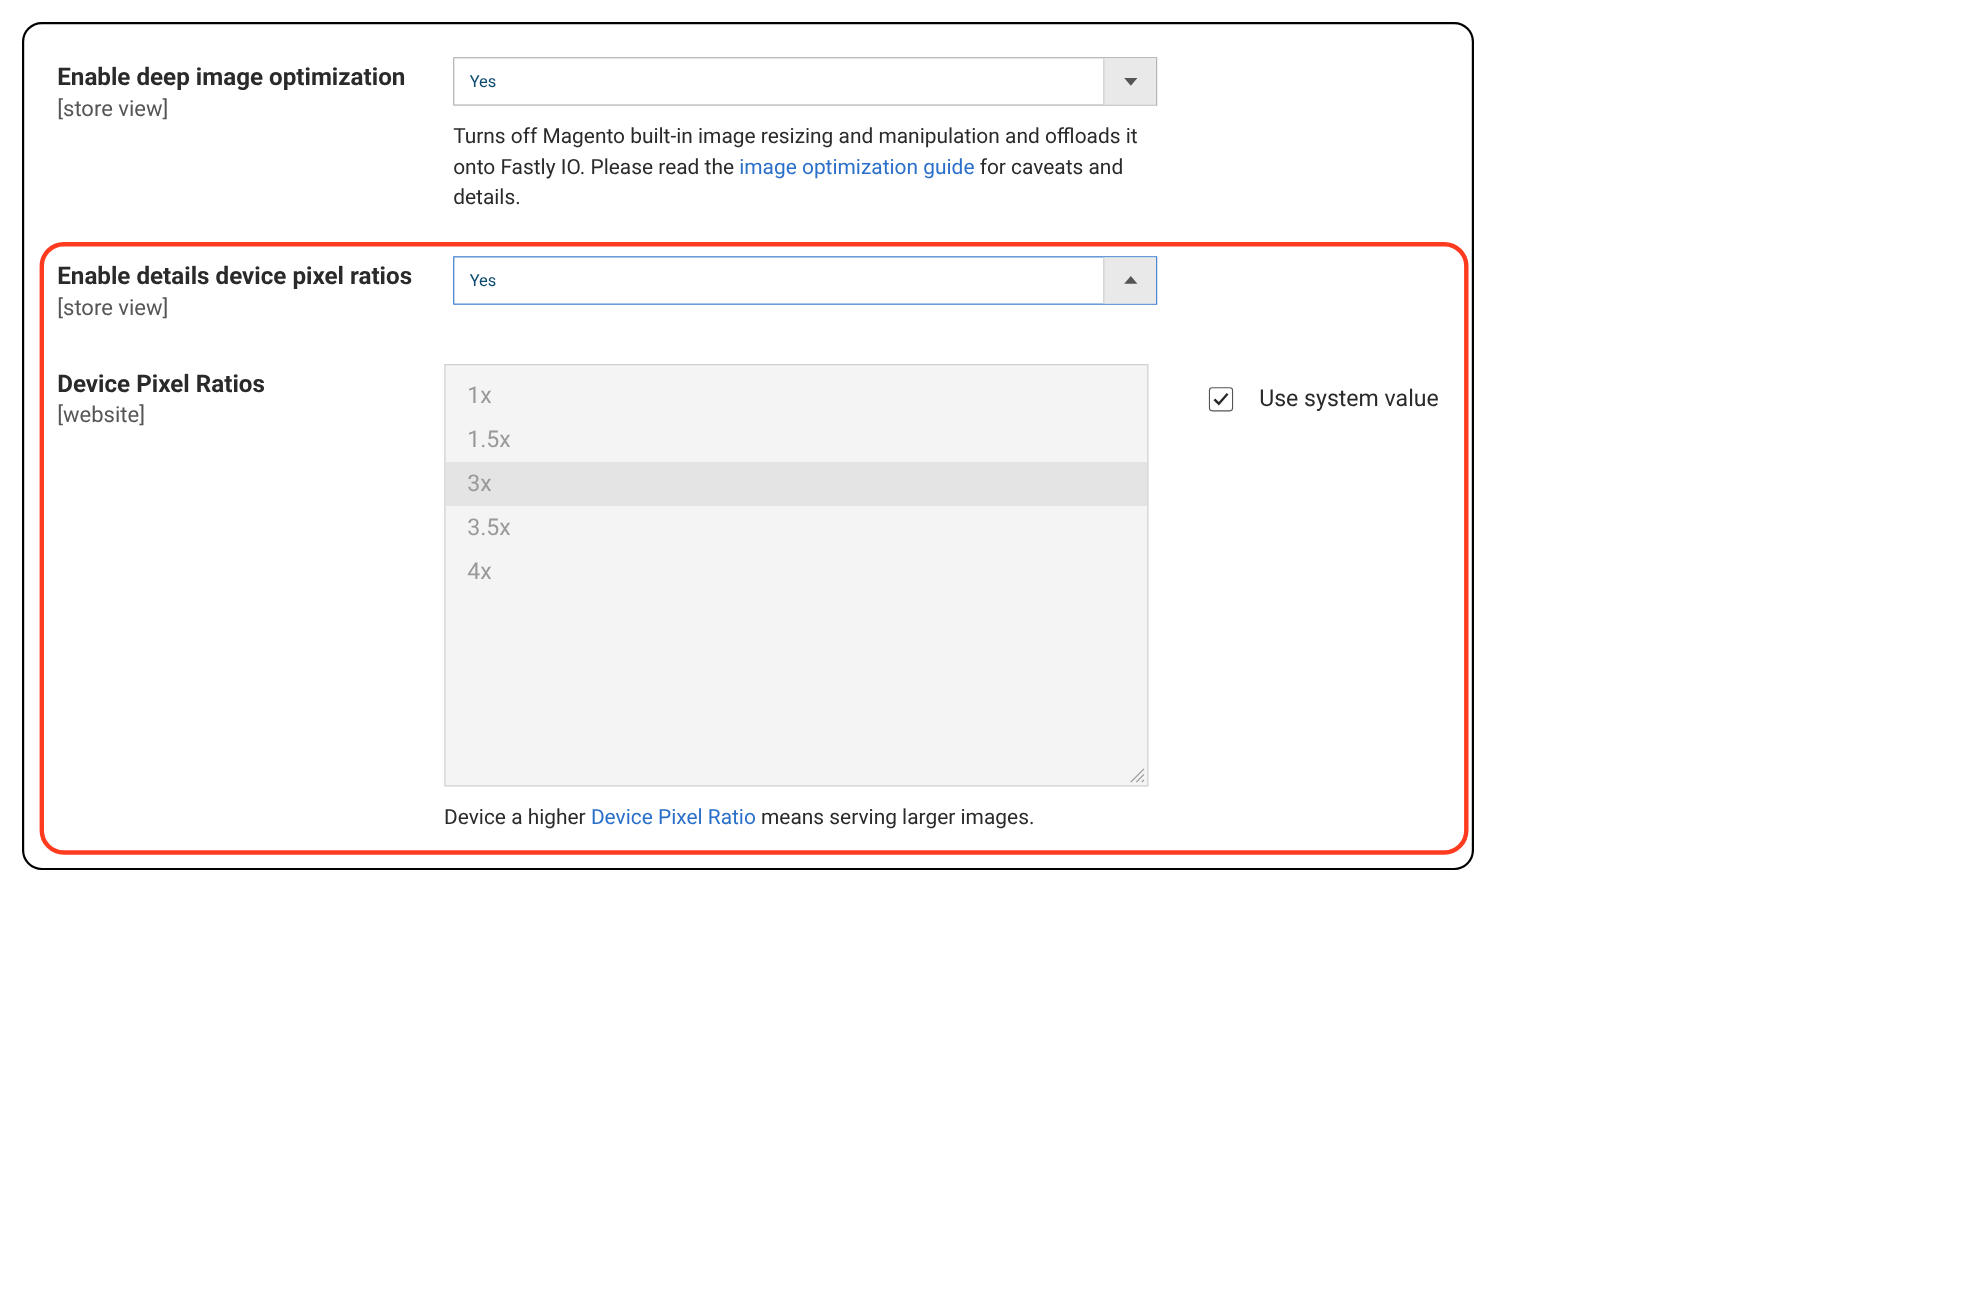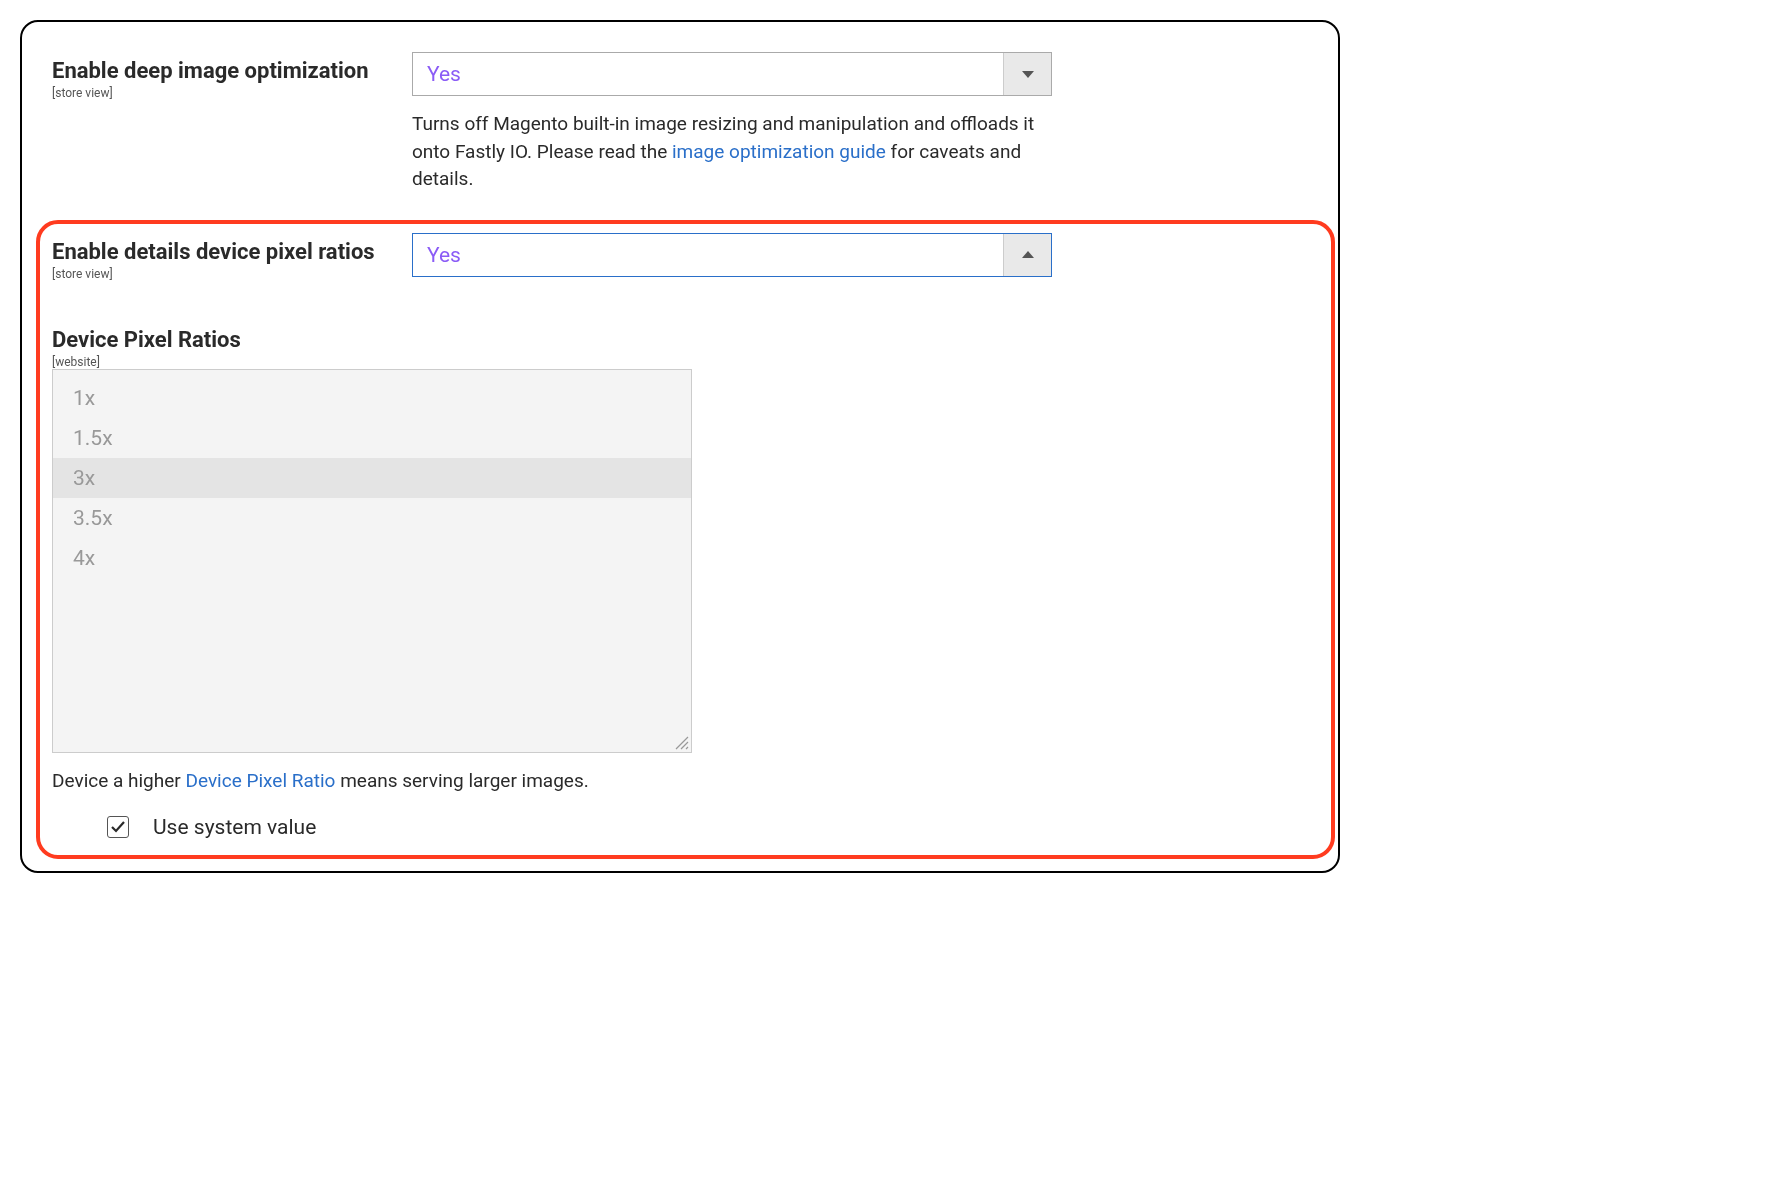--- a/index.html
+++ b/index.html
@@ -30,36 +30,35 @@
       pointer-events: none;
     }
     .field-row {
       display: flex;
       align-items: flex-start;
       margin-bottom: 40px;
       padding: 0 30px;
     }
     .field-row.last {
       margin-bottom: 12px;
-      flex-direction: column;
     }
     .field-label-col {
       width: 360px;
       padding-right: 20px;
       padding-top: 6px;
     }
     .field-label {
       font-size: 22px;
       font-weight: 700;
       color: #2a2a2a;
       display: block;
       line-height: 1.2;
     }
     .field-scope {
-      font-size: 12px;
+      font-size: 20px;
       color: #555;
       display: block;
       margin-top: 2px;
     }
     .field-control-col {
       width: 640px;
     }
     .field-extra-col {
       padding-left: 55px;
       padding-top: 20px;
@@ -74,22 +73,22 @@
       background: #fff;
       display: flex;
       align-items: center;
     }
     .select-wrap.focused {
       border: 1px solid #2a6fc9;
     }
     .select-value {
       flex: 1;
       padding: 0 14px;
-      font-size: 21px;
-      color: #8b5cf6;
+      font-size: 15px;
+      color: #0c4a6e;
     }
     .select-arrow-btn {
       width: 48px;
       height: 100%;
       background: #e9e9e9;
       border-left: 1px solid #ccc;
       display: flex;
       align-items: center;
       justify-content: center;
     }

